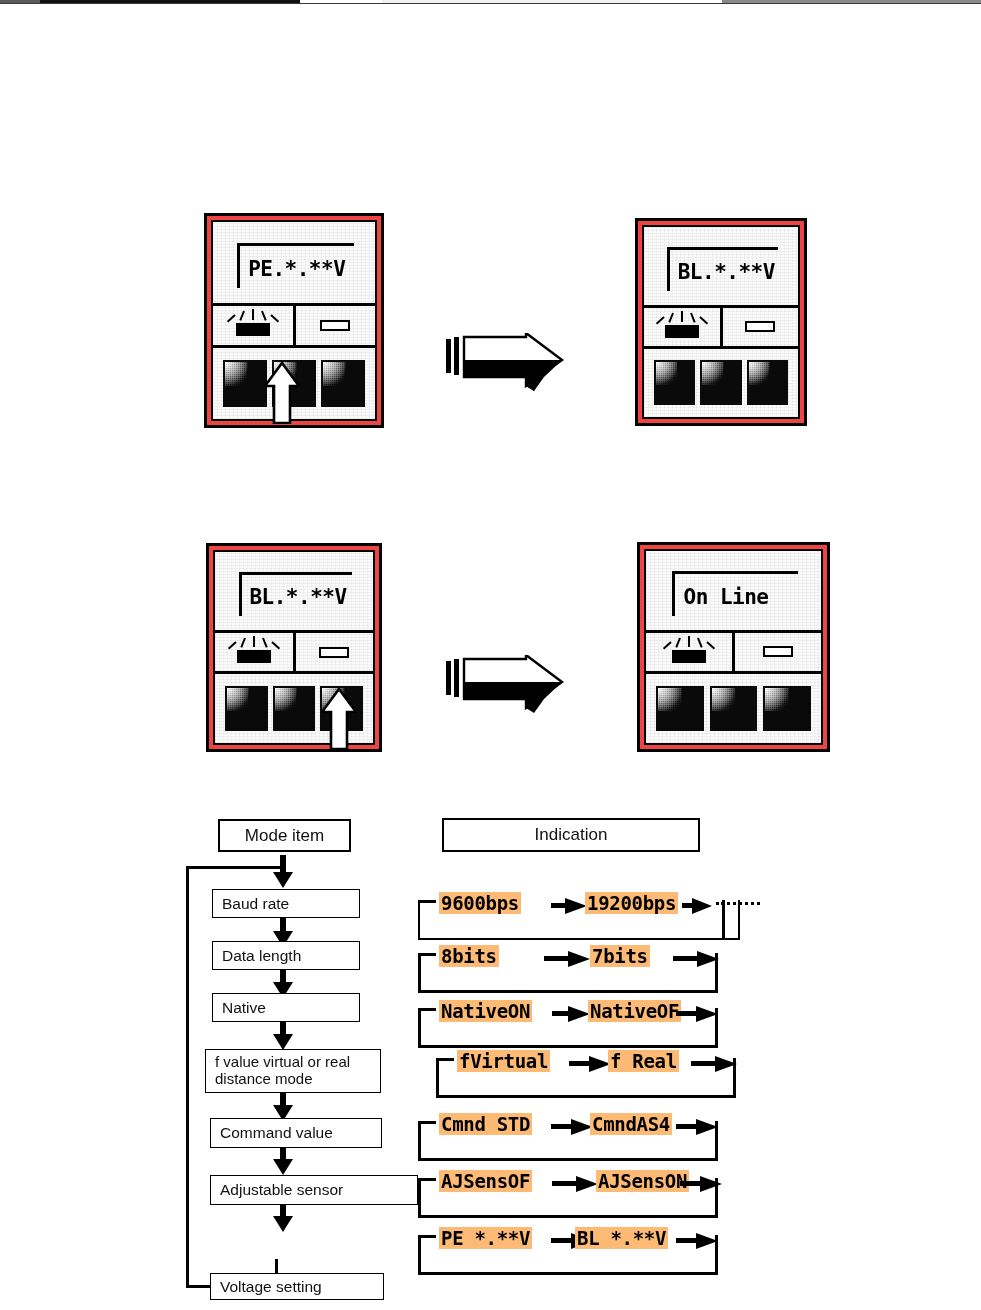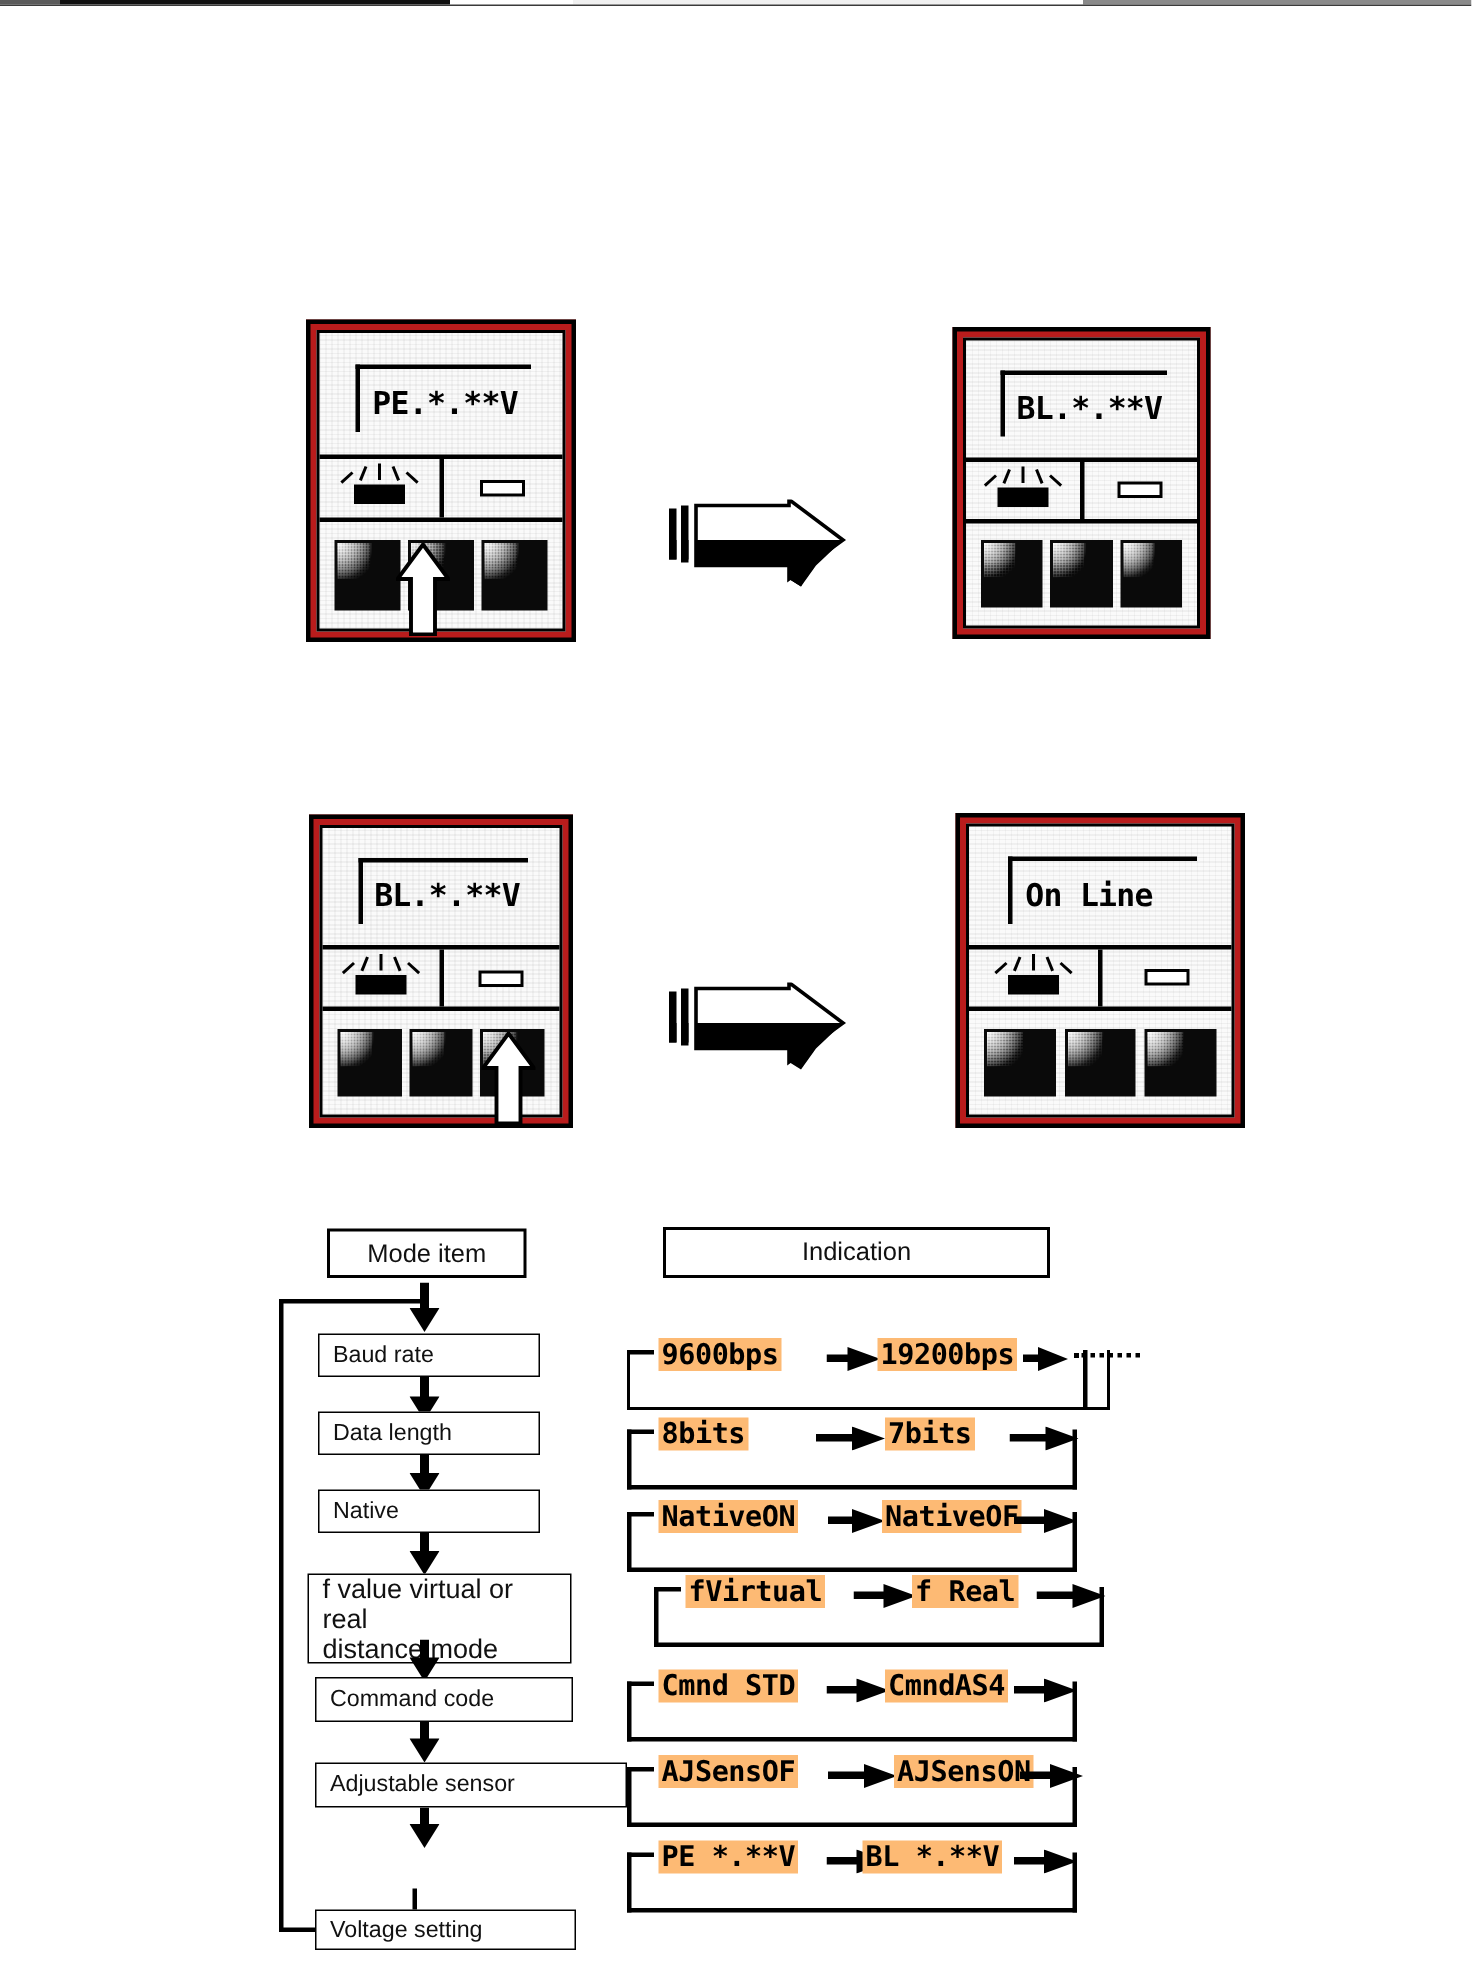--- a/index.html
+++ b/index.html
@@ -34,21 +34,21 @@
     top: 3px; left: 0;
     width: 981px; height: 1px;
     background: #3a3a3a;
   }
 
   
   .panel {
     position: absolute;
     box-sizing: border-box;
     border: 3px solid #000;
-    background: #b91c1c;
+    background: #ef4444;
   }
   .panel-inner {
     position: absolute;
     inset: 4px;
     box-sizing: border-box;
     border: 2px solid #000;
     display: flex;
     flex-direction: column;
     background:
       repeating-linear-gradient(0deg, rgba(0,0,0,0.045) 0 1px, rgba(0,0,0,0) 1px 3px),
@@ -411,31 +411,31 @@
 </svg>
 
 <div class="mode-box" style="left:212px; top:993px; width:148px; height:29px;">
   <span>Native</span>
 </div>
 <svg class="v-arrow" style="left:273px; top:1022px;" width="20" height="29" viewBox="0 0 20 29">
   <rect x="7" y="0" width="6" height="14" fill="#000"></rect>
   <polygon points="10,28 0,12 20,12" fill="#000"></polygon>
 </svg>
 
-<div class="mode-box two-line" style="left:205px; top:1049px; width:176px; height:60px; font-size:18px;">
+<div class="mode-box two-line" style="left:205px; top:1049px; width:176px; height:44px; font-size:15px;">
   <span style="white-space:pre-line;">f value virtual or real
 distance mode</span>
 </div>
 <svg class="v-arrow" style="left:273px; top:1093px;" width="20" height="29" viewBox="0 0 20 29">
   <rect x="7" y="0" width="6" height="14" fill="#000"></rect>
   <polygon points="10,28 0,12 20,12" fill="#000"></polygon>
 </svg>
 
 <div class="mode-box" style="left:210px; top:1118px; width:172px; height:30px;">
-  <span>Command code</span>
+  <span>Command value</span>
 </div>
 <svg class="v-arrow" style="left:273px; top:1148px;" width="20" height="28" viewBox="0 0 20 28">
   <rect x="7" y="0" width="6" height="13" fill="#000"></rect>
   <polygon points="10,27 0,11 20,11" fill="#000"></polygon>
 </svg>
 
 <div class="mode-box" style="left:210px; top:1175px; width:208px; height:30px;">
   <span>Adjustable sensor</span>
 </div>
 <svg class="v-arrow" style="left:273px; top:1205px;" width="20" height="28" viewBox="0 0 20 28">

